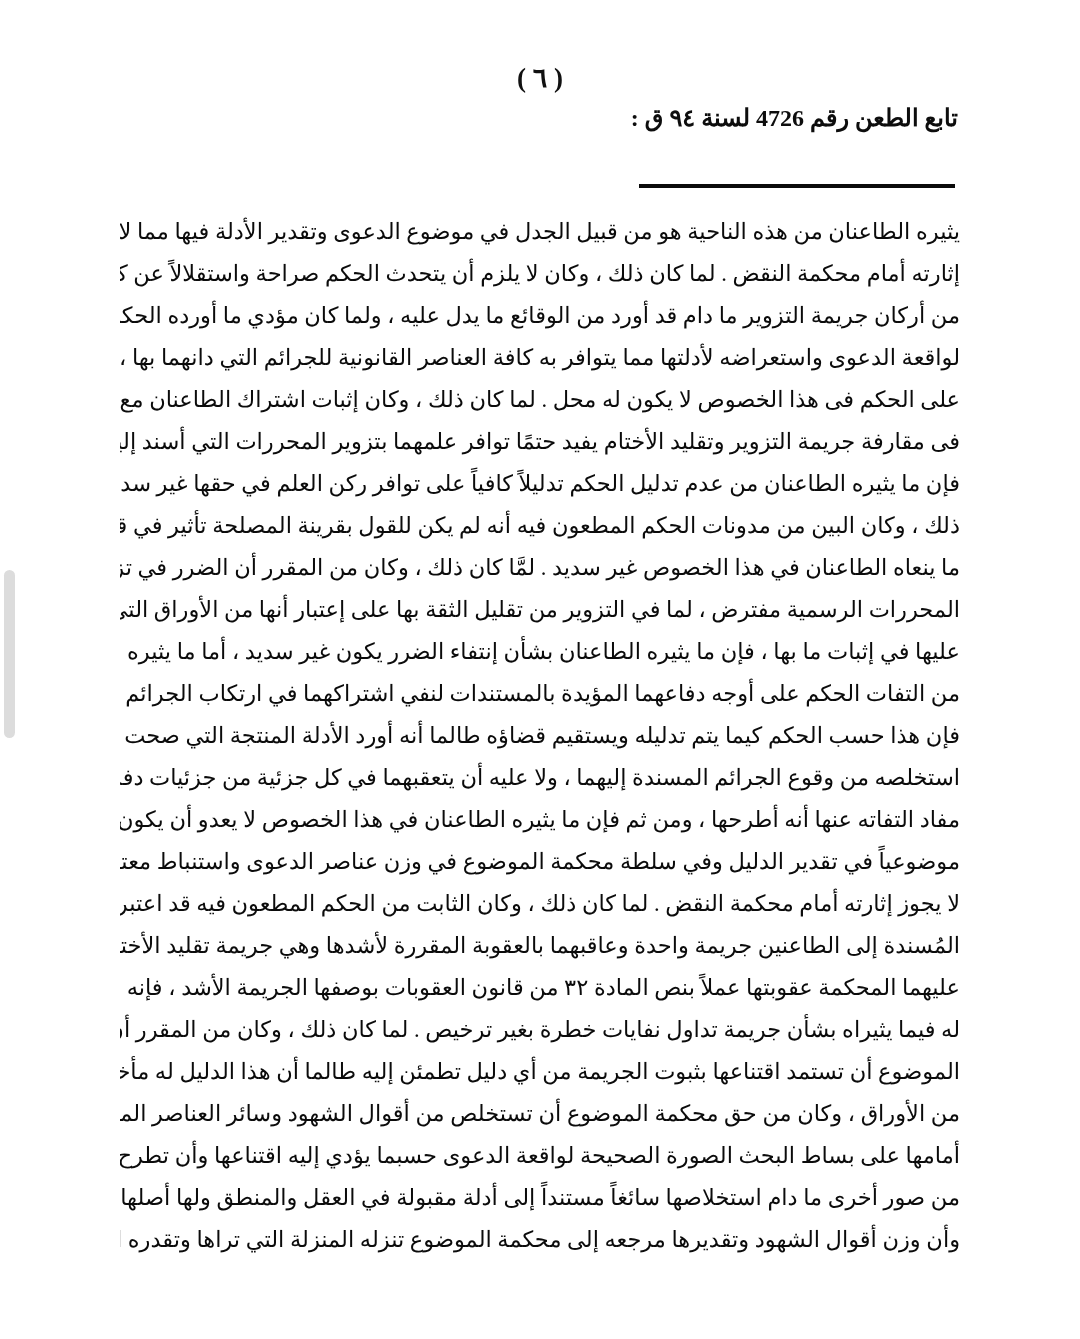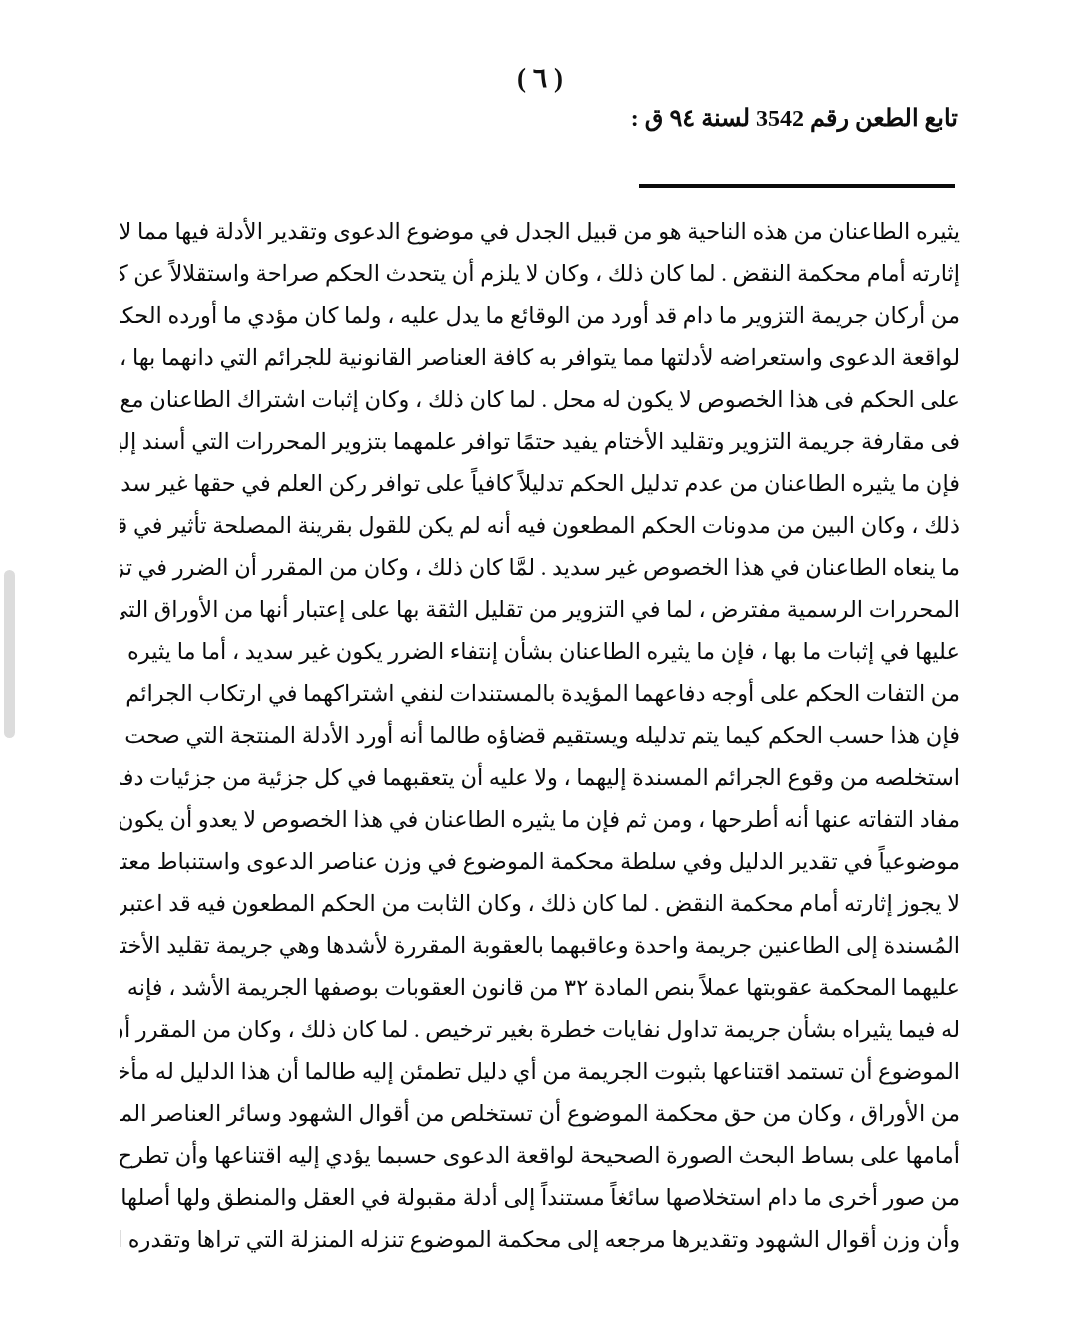--- a/index.html
+++ b/index.html
@@ -105,21 +105,21 @@
 <body>
 
 <div class="page">
 
   <div class="scrollbar-track">
     <div class="scrollbar-thumb"></div>
   </div>
 
   <div class="page-number">( ٦ )</div>
 
-  <div class="case-line">تابع الطعن رقم 3542 لسنة ٩٤ ق :</div>
+  <div class="case-line">تابع الطعن رقم 4726 لسنة ٩٤ ق :</div>
 
   <div class="header-rule"></div>
 
   <div class="body-text" id="body-text">
       <div class="line">يثيره الطاعنان من هذه الناحية هو من قبيل الجدل في موضوع الدعوى وتقدير الأدلة فيها مما لا يجوز</div>
       <div class="line">إثارته أمام محكمة النقض . لما كان ذلك ، وكان لا يلزم أن يتحدث الحكم صراحة واستقلالاً عن كل ركن</div>
       <div class="line">من أركان جريمة التزوير ما دام قد أورد من الوقائع ما يدل عليه ، ولما كان مؤدي ما أورده الحكم في بيان</div>
       <div class="line">لواقعة الدعوى واستعراضه لأدلتها مما يتوافر به كافة العناصر القانونية للجرائم التي دانهما بها ، فإن النعي</div>
       <div class="line">على الحكم فى هذا الخصوص لا يكون له محل . لما كان ذلك ، وكان إثبات اشتراك الطاعنان مع مجهول</div>
       <div class="line">فى مقارفة جريمة التزوير وتقليد الأختام يفيد حتمًا توافر علمهما بتزوير المحررات التي أسند إليها استعمالها</div>

